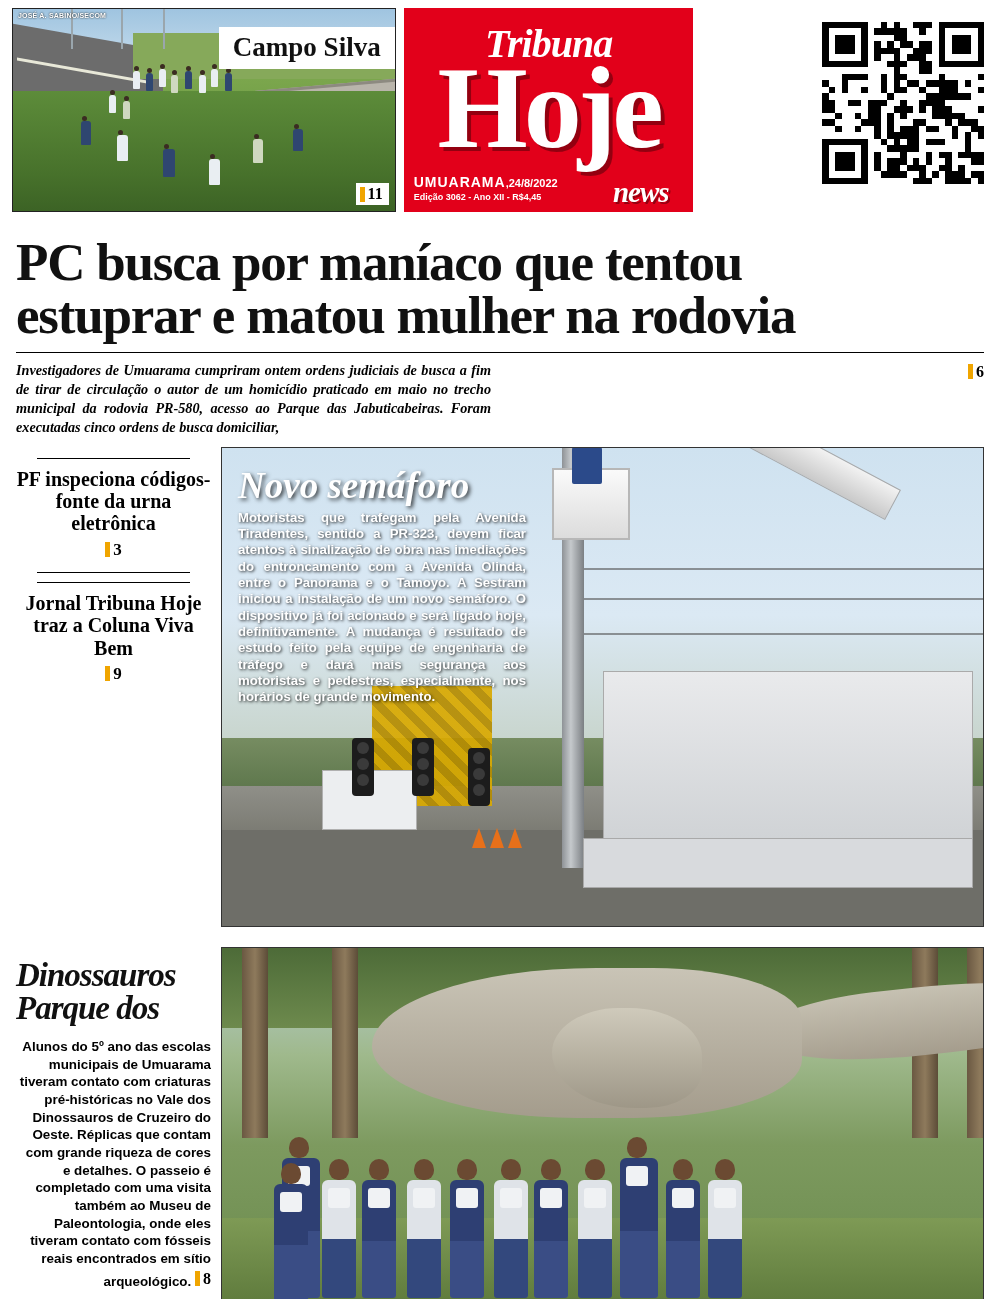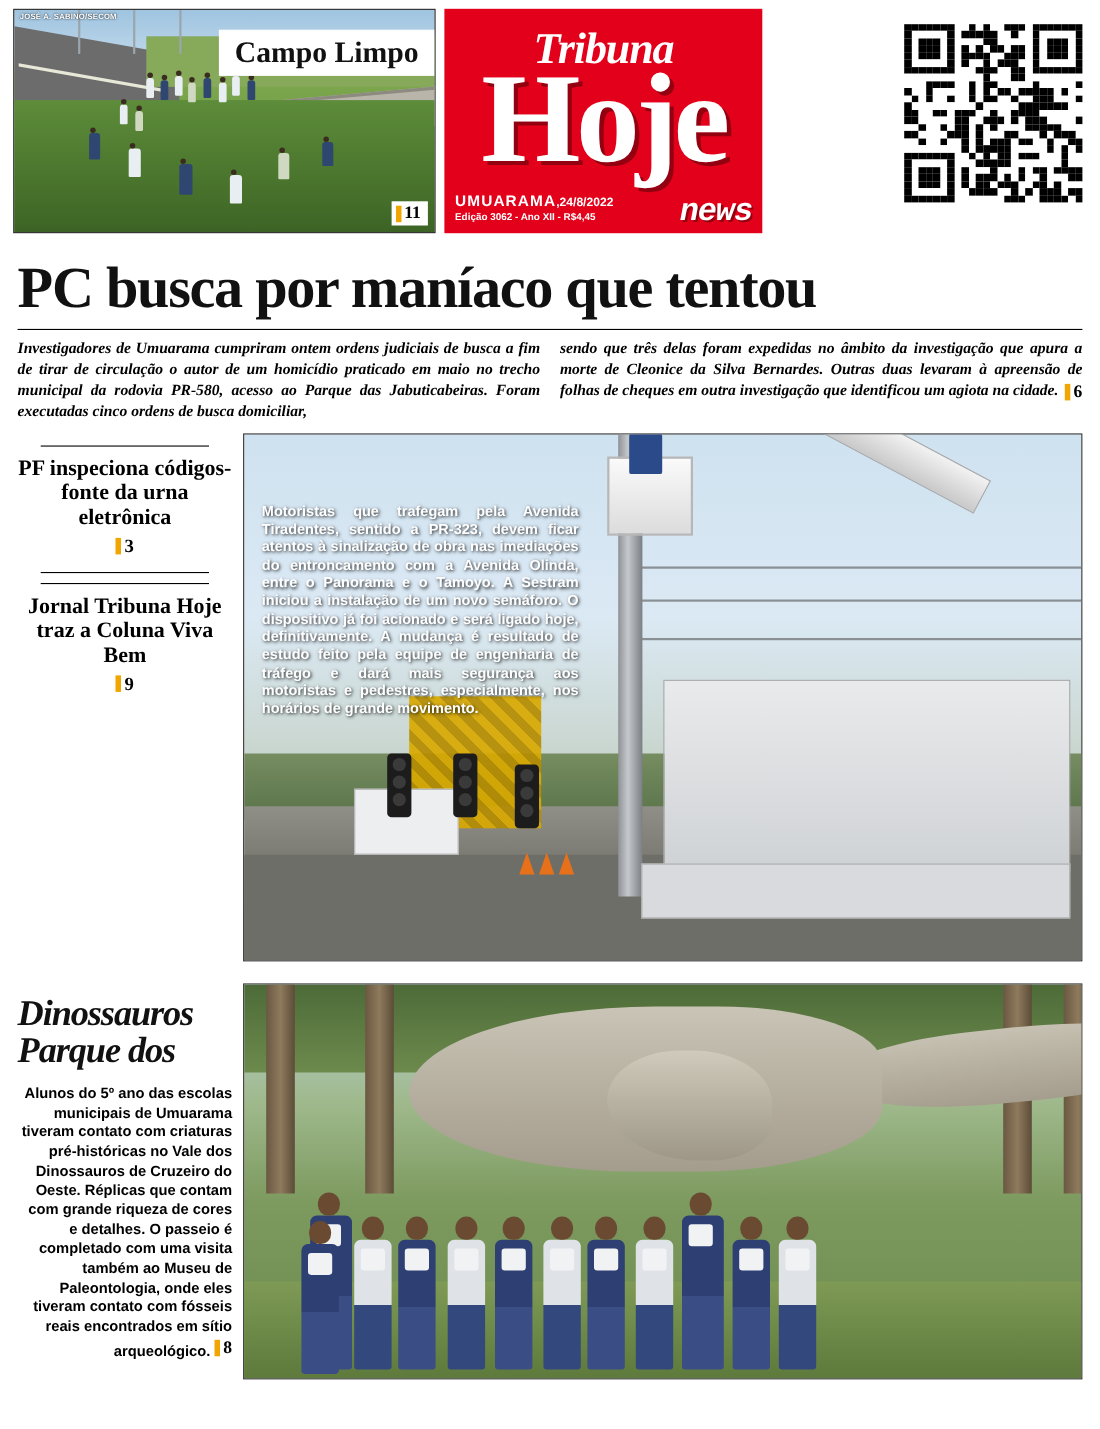--- a/index.html
+++ b/index.html
@@ -161,22 +161,22 @@
     text-align: center;
     font-family: "Liberation Serif", serif;
     font-weight: bold;
     font-size: 116px;
     line-height: 1;
     letter-spacing: -4px;
     text-shadow: 4px 4px 0 rgba(0,0,0,.35);
   }
   .mh-news {
     position: absolute;
-    right: 9px; top: 168px;
-    font-family: Liberation Mono, monospace;
+    right: 24px; top: 168px;
+    font-family: Liberation Serif, serif;
     font-weight: bold;
     font-style: italic;
     font-size: 29px;
     letter-spacing: -1px;
     text-shadow: 2px 2px 0 rgba(0,0,0,.35);
   }
   .mh-city {
     position: absolute;
     left: 10px; top: 166px;
     font-family: "Liberation Sans", sans-serif;
@@ -507,21 +507,21 @@
       <div class="p" style="left:96px; top:86px;"></div>
       <div class="p g" style="left:110px; top:92px;"></div>
       <div class="p d" style="left:68px; top:112px; height:24px; width:10px;"></div>
       <div class="p" style="left:104px; top:126px; height:26px; width:11px;"></div>
       <div class="p d" style="left:150px; top:140px; height:28px; width:12px;"></div>
       <div class="p" style="left:196px; top:150px; height:26px; width:11px;"></div>
       <div class="p g" style="left:240px; top:130px; height:24px; width:10px;"></div>
       <div class="p d" style="left:280px; top:120px; height:22px; width:10px;"></div>
       <div class="credit">JOSÉ A. SABINO/SECOM</div>
       <div class="teaser-title">
-        <div>Campo Limpo</div>
+        <div>Campo Silva</div>
       </div>
       <div class="teaser-page">
         <span class="pagemark"></span>
         <span>11</span>
       </div>
     </div>
 
     <div class="masthead">
       <div class="mh-tribuna">Tribuna</div>
       <div class="mh-hoje">Hoje</div>
@@ -1158,28 +1158,28 @@
           <i></i>
           <i></i>
           <i style="background: rgb(255, 255, 255);"></i>
           <i></i>
         </div>
     </div>
   </div>
 
   <div class="headline">
     <div>PC busca por maníaco que tentou</div>
+    <div>estuprar e matou mulher na rodovia</div>
   </div>
 
   <hr class="rule">
 
   <div class="lead">
     <div>Investigadores de Umuarama cumpriram ontem ordens judiciais de busca a fim de tirar de circulação o autor de um homicídio praticado em maio no trecho municipal da rodovia PR-580, acesso ao Parque das Jabuticabeiras. Foram executadas cinco ordens de busca domiciliar,</div>
     <div>
-      <span>sendo que três delas foram expedidas no âmbito da investigação que apura a morte de Cleonice da Silva Bernardes. Outras duas levaram à apreensão de folhas de cheques em outra investigação que identificou um agiota na cidade.</span>
       <span class="lead-page">
         <span class="pagemark"></span>
         <span>6</span>
       </span>
     </div>
   </div>
 
   <div class="middle">
 
     <div class="briefs">
@@ -1229,20 +1229,21 @@
         </div>
       <div class="pm-signal" style="left:246px; top:300px;">
           <i></i>
           <i></i>
           <i></i>
         </div>
       <div class="pm-van"></div>
       <div class="pm-cone" style="left:250px;"></div>
       <div class="pm-cone" style="left:268px;"></div>
       <div class="pm-cone" style="left:286px;"></div>
+      <div class="pm-title">Novo semáforo</div>
       <div class="pm-text">Motoristas que trafegam pela Avenida Tiradentes, sentido a PR-323, devem ficar atentos à sinalização de obra nas imediações do entroncamento com a Avenida Olinda, entre o Panorama e o Tamoyo. A Sestram iniciou a instalação de um novo semáforo. O dispositivo já foi acionado e será ligado hoje, definitivamente. A mudança é resultado de estudo feito pela equipe de engenharia de tráfego e dará mais segurança aos motoristas e pedestres, especialmente, nos horários de grande movimento.</div>
     </div>
   </div>
 
   <div class="bottom">
     <div class="dino-left">
       <div class="dino-title">
         <div>Dinossauros</div>
         <div>Parque dos</div>
       </div>

